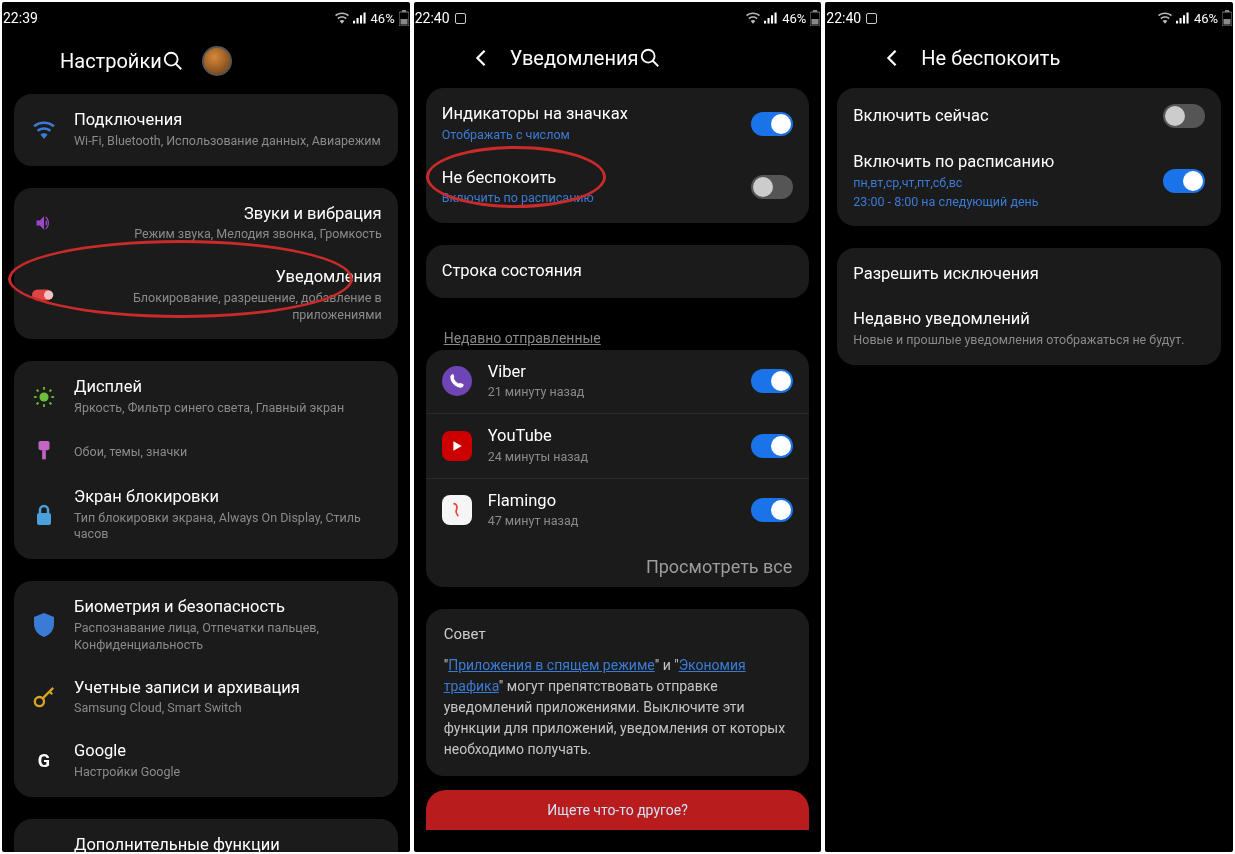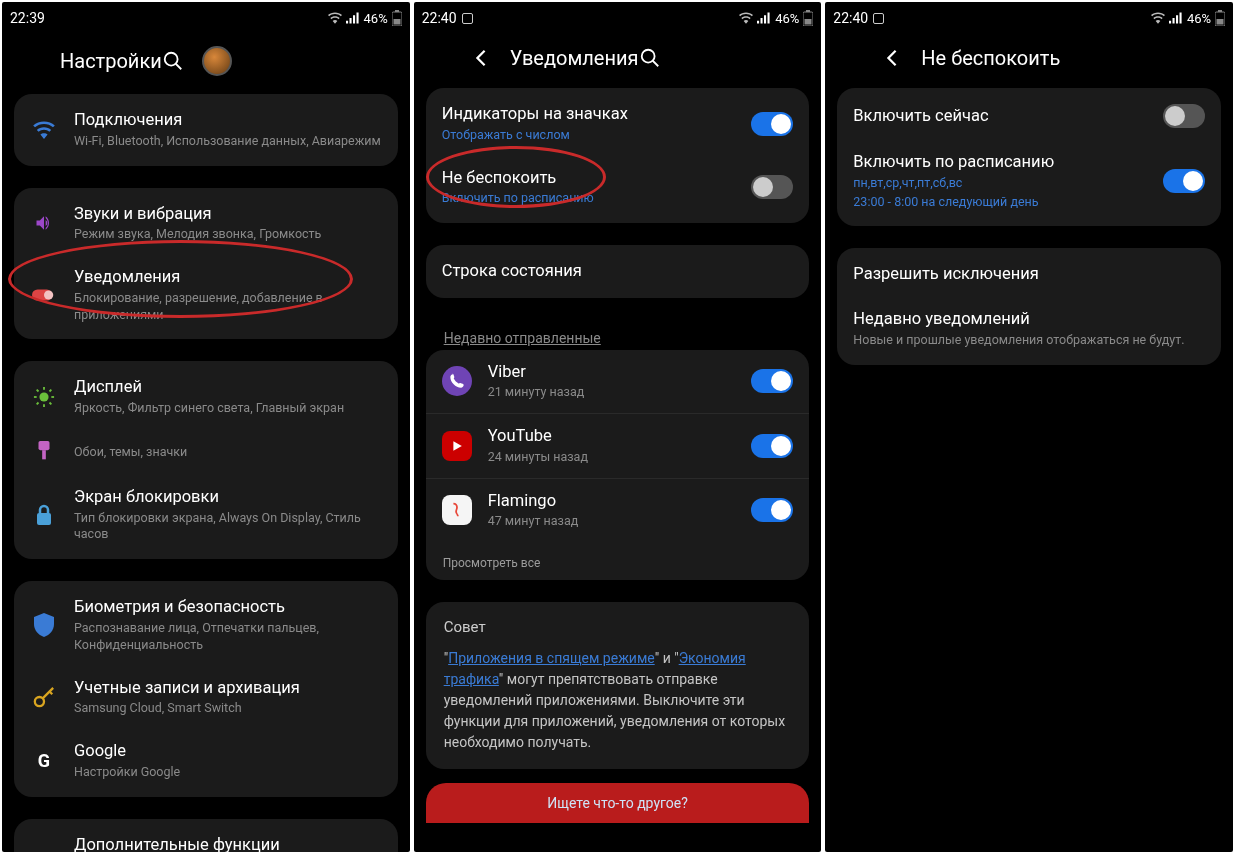--- a/index.html
+++ b/index.html
@@ -18,21 +18,21 @@
     background: #000;
     color: #e8e8e8;
     position: relative;
     overflow: hidden;
     border-radius: 2px;
   }
   .status-bar {
     display: flex;
     justify-content: space-between;
     align-items: center;
-    padding: 6px 8px 4px;
+    padding: 6px 1px 4px;
     font-size: 14px;
     color: #fff;
     height: 30px;
   }
   .status-left { display:flex; gap:5px; align-items:center; }
   .status-right { display: flex; align-items: center; gap: 4px; font-size:13px; }
   .header {
     display: flex;
     align-items: center;
     padding: 14px 18px 18px;
@@ -86,21 +86,21 @@
   .app-row {
     display:flex; align-items:center; padding:12px 16px; gap:16px;
     border-top:1px solid #2a2a2a;
   }
   .app-row:first-of-type { border-top:none; }
   .app-icon {
     width:30px; height:30px; border-radius:8px; flex-shrink:0;
     display:flex; align-items:center; justify-content:center;
     font-size:14px; font-weight:bold; color:#fff;
   }
-  .view-all { text-align:left; color:#9c9c9c; font-size:12px; padding:14px 17px 10px; }
+  .view-all { text-align:right; color:#9c9c9c; font-size:18px; padding:14px 17px 10px; }
   .tip-card { background:#1b1b1b; border-radius:18px; margin:0 12px 14px; padding:16px 18px; }
   .tip-title { font-size:15px; color:#ccc; margin-bottom:12px; }
   .tip-body { font-size:14px; color:#c5c5c5; line-height:1.5; }
   .tip-link { color:#3a7bd5; text-decoration: underline; }
   .search-pill {
     margin: 10px 12px 0; background:#b91c1c; border-radius:20px 20px 0 0;
     padding:12px 18px; color:#cfe3f7; font-size:14px; text-align:center;
   }
   .screenshot-icon {
     width:11px; height:11px; border:1.5px solid #ccc; border-radius:2px; display:inline-block;
@@ -150,21 +150,21 @@
               <path fill="#3a7bd5" d="M12 20l-4-5c2-2 6-2 8 0zM4 10c4-4 12-4 16 0l-2 2c-3-3-9-3-12 0zM0 5C6-1 18-1 24 5l-2 2C17 2 7 2 2 7z"></path>
             </svg>
           </div>
         <div class="row-text">
           <div class="row-title">Подключения</div>
           <div class="row-sub">Wi-Fi, Bluetooth, Использование данных, Авиарежим</div>
         </div>
       </div>
     </div>
 
-    <div class="card" style="position:relative;">
+    <div class="card" style="position:relative;text-align:right;">
       <div class="row">
         <div class="row-icon">
             <svg width="22" height="20" viewBox="0 0 24 24">
               <path fill="#9c47c9" d="M3 9v6h4l5 5V4L7 9H3zm13 3a4 4 0 00-2-3.5v7A4 4 0 0016 12zm-2-8v2a8 8 0 010 12v2a10 10 0 000-16z"></path>
             </svg>
           </div>
         <div class="row-text">
           <div class="row-title">Звуки и вибрация</div>
           <div class="row-sub">Режим звука, Мелодия звонка, Громкость</div>
         </div>

